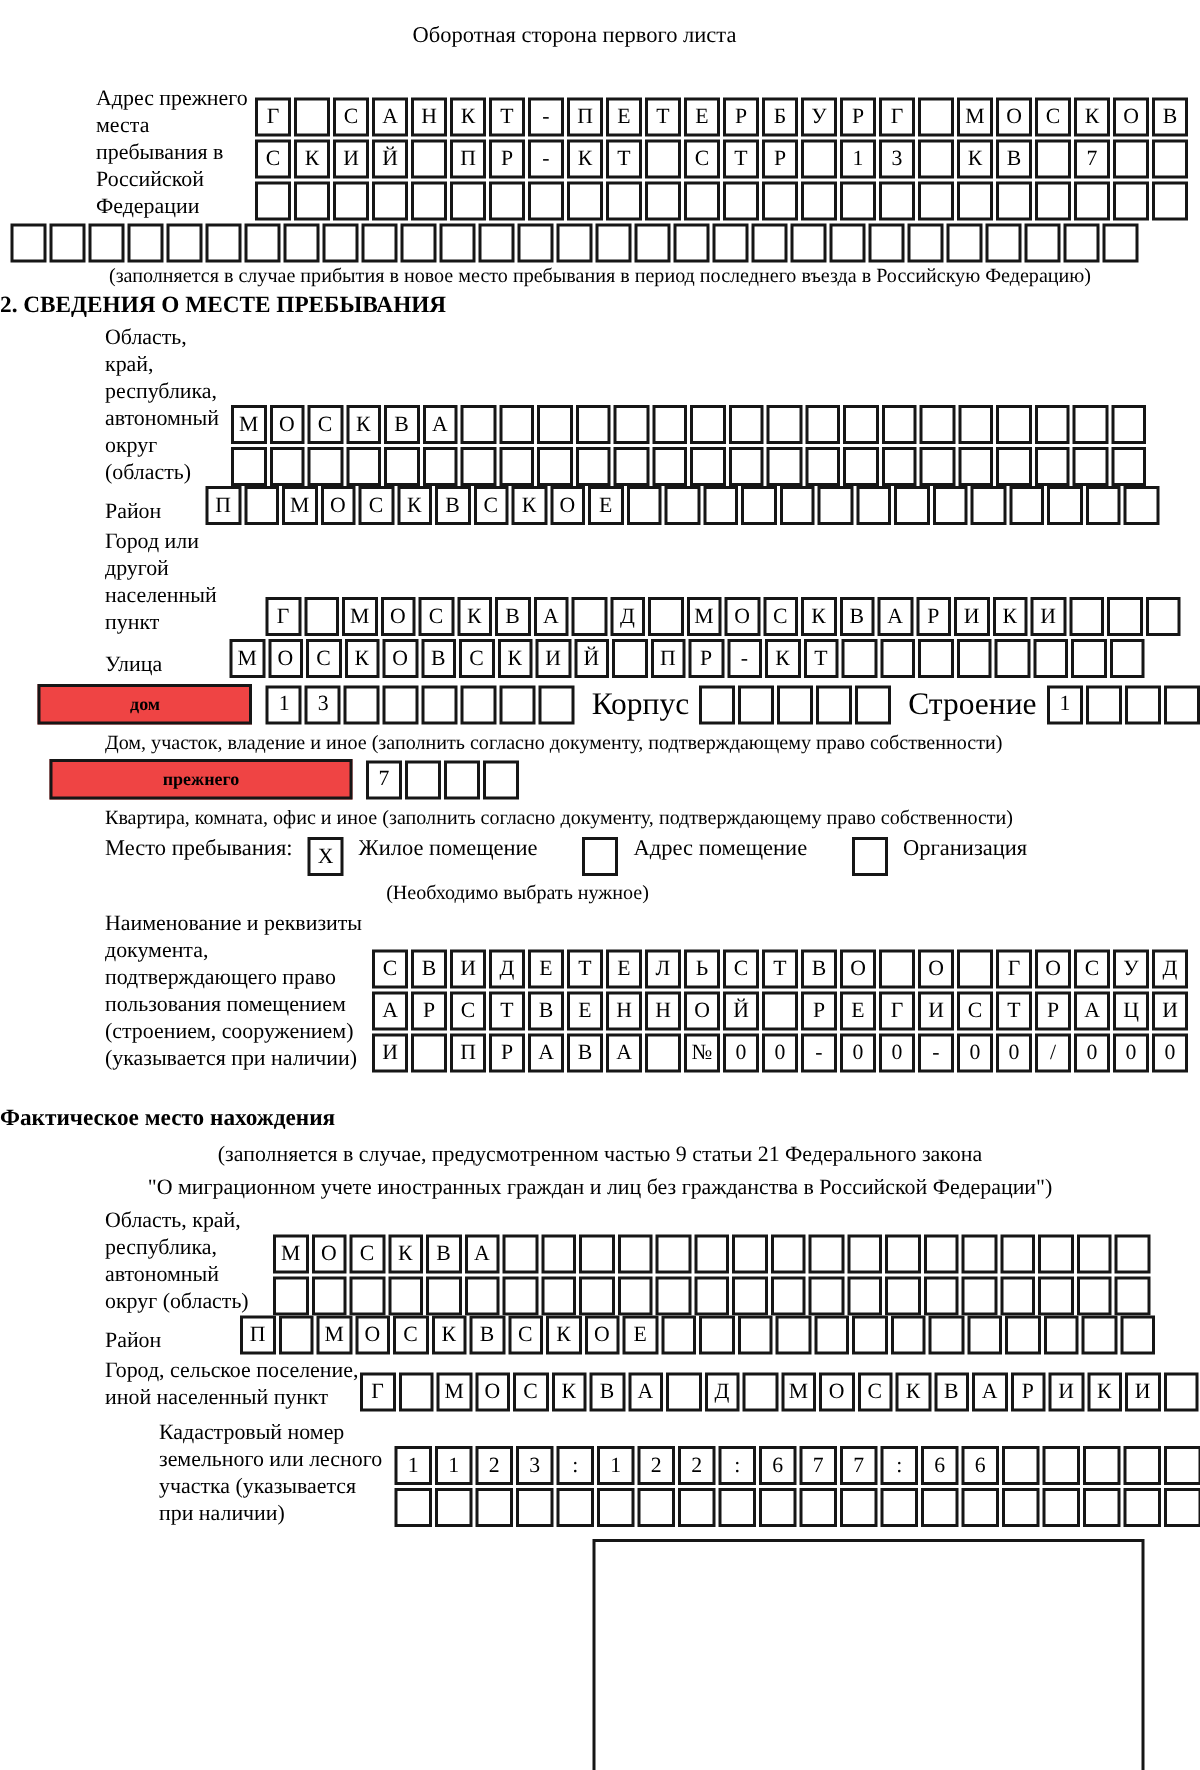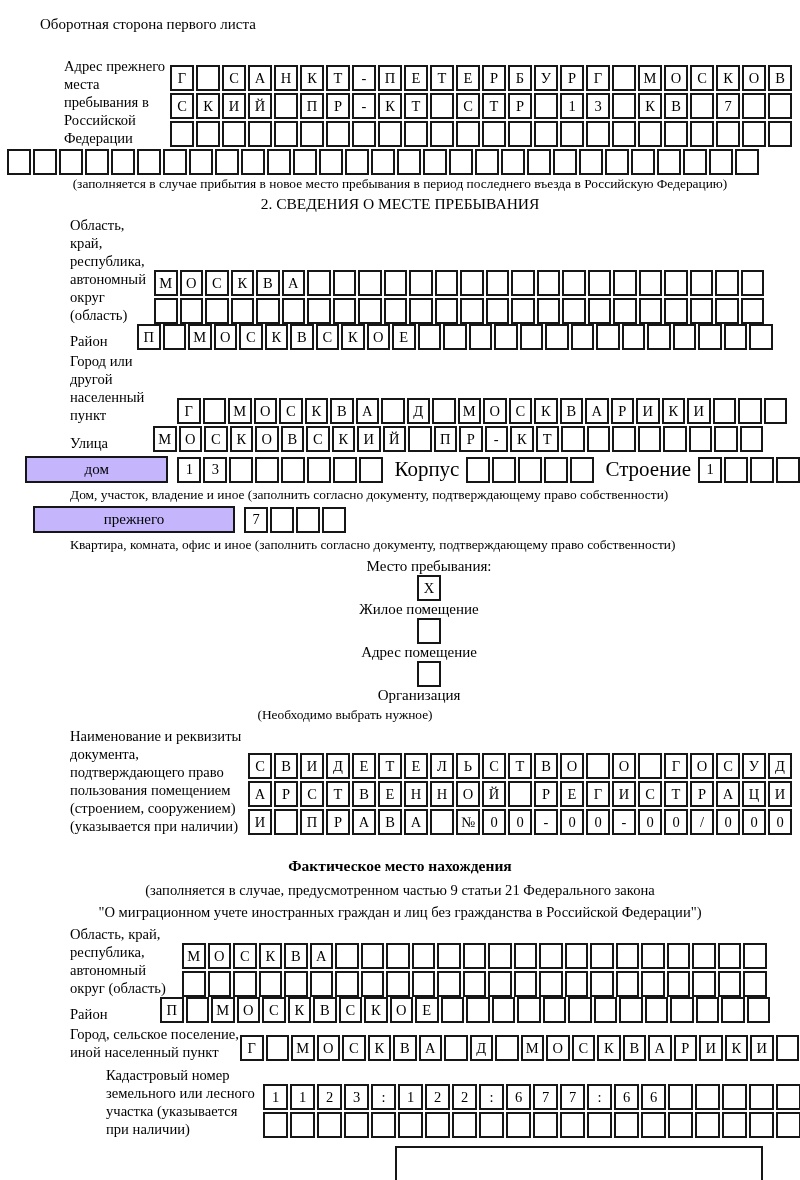--- a/index.html
+++ b/index.html
@@ -3,72 +3,72 @@
 <meta charset="utf-8">
 <style>
   * { margin:0; padding:0; box-sizing:border-box; }
   html,body { background:#ffffff; }
   .page {
     position:relative; width:800px; height:1180px; margin:0 auto;
     background:#ffffff; color:#000;
     font-family:"Liberation Serif","DejaVu Serif",serif;
     font-size:15px; overflow:hidden;
   }
-  .header-note { text-align:left; padding:16px 34px 0 0; font-size:15px;margin-left:40px; }
+  .header-note { text-align:center; padding:16px 34px 0 0; font-size:15px; }
 
   .cells { display:flex; gap:2px; }
   .cell {
     flex:0 0 auto; width:24px; height:26px; border:2px solid #161616;
     display:flex; align-items:center; justify-content:center;
     font-size:14.5px; line-height:1; background:#fff;
   }
   .cw235 .cell { width:23.5px; }
   .cw25  .cell { width:25px; }
 
   .grp { display:flex; align-items:flex-end; }
   .lbl { flex:0 0 auto; font-size:14.6px; line-height:18px; }
   .rows { display:flex; flex-direction:column; gap:2px; }
 
   .addr    { margin-top:24px; }
   .addr    .lbl { margin-left:64px; width:106px; }
   .fullrow { margin-left:7px; margin-top:2px; }
 
   .cap { font-size:13.4px; line-height:17px; }
   .center { text-align:center; }
-  .sec-title { font-weight:normal; text-align:center; font-size:15.5px; margin-top:3px; }
+  .sec-title { font-weight:bold; font-size:15.5px; margin-top:3px; }
 
   .region  { margin-top:3px; }
   .region  .lbl { margin-left:70px; width:84px; }
   .raion   .lbl { margin-left:70px; width:67px; }
   .city2   .lbl { margin-left:70px; width:107px; }
   .street  .lbl { margin-left:70px; width:83px; }
   .city2   { margin-top:2px; }
   .street  { margin-top:2px; }
 
   .dom-row { display:flex; align-items:center; margin:4px 0 0 25px; }
   .widebox {
     border:2px solid #161616; height:27px; display:flex;
-    align-items:center; justify-content:center; font-size:15px; background:#c4b5fd;
+    align-items:center; justify-content:center; font-size:12px; background:#ef4444;font-weight:bold;
   }
   .dom-box { width:172px; margin-right:9px; }
   .kv-box  { width:202px; margin-right:9px; }
   .inline-lbl { font-size:21px; margin:0 7px 0 11px; }
   .note-line { margin:3px 0 2px 70px; }
 
   .kv-row { display:flex; align-items:center; margin:3px 0 0 33px; }
 
-  .stay-row { display:flex; align-items:center; margin:5px 12px 0 70px; font-size:15px;flex-direction:column; }
+  .stay-row { display:flex; margin:5px 12px 0 70px; font-size:15px; }
   .stay-row .cells { margin:0 10px; }
   .opt-label { margin-right:20px; }
   .stay-note { margin-left:185px; width:320px; text-align:center; margin-top:2px; }
 
   .doc { margin-top:4px; }
   .doc .lbl { margin-left:70px; width:178px; }
 
-  .fact-title { font-weight:bold; text-align:center; font-size:15.5px; margin-top:22px; }
+  .fact-title { font-weight:bold; text-align:left; font-size:15.5px; margin-top:22px; }
   .fact-note  { text-align:center; font-size:14.6px; line-height:22px; margin-top:4px; }
 
   .fregion { margin-top:2px; }
   .fregion .lbl { margin-left:70px; width:112px; }
   .fraion  .lbl { margin-left:70px; width:90px; }
   .fcity   .lbl { margin-left:70px; width:170px; }
   .fcity   { margin-top:2px; }
   .kad     { margin-top:2px; }
   .kad .lbl { margin-left:106px; width:157px; }
   .kad .rows { margin-top:21px; }

